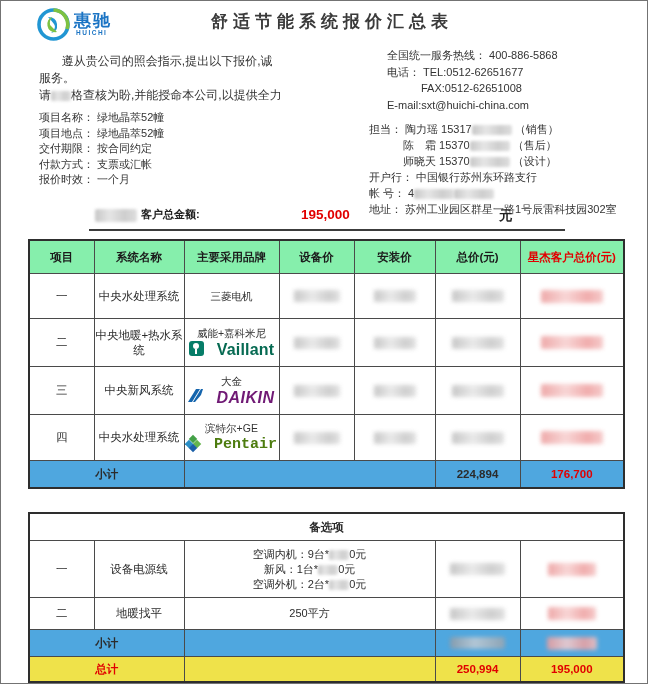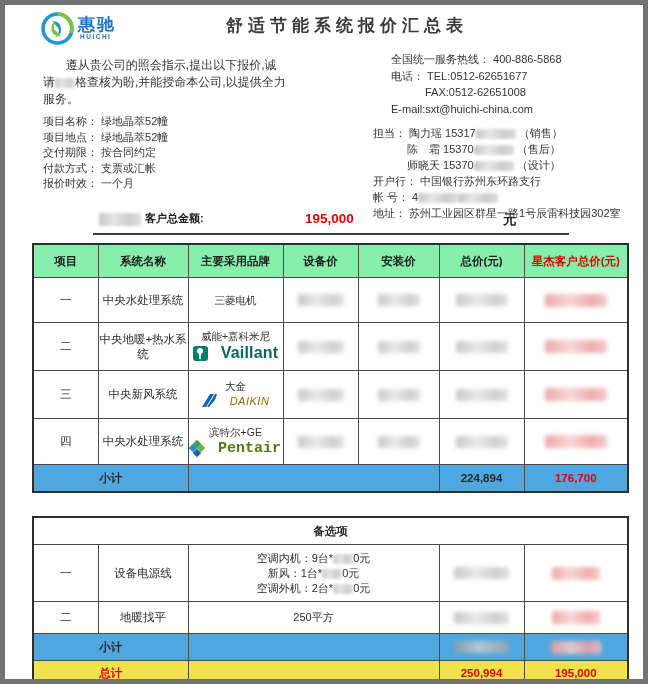--- a/index.html
+++ b/index.html
@@ -1,27 +1,27 @@
 <!DOCTYPE html>
 <html><head>
 <meta charset="utf-8">
 <style>
   html,body{margin:0;padding:0;background:#f6f4ef;}
   .page{
     position:relative; width:648px; height:684px; margin:0 auto;
-    background:#fff; border:5px solid #737373; box-sizing:border-box;
+    background:#fff; border:1px solid #737373; box-sizing:border-box;
     font-family:"Liberation Sans", sans-serif; color:#2b2b2b; overflow:hidden;
   }
   
   .logo{position:absolute; left:36px; top:7px; display:flex; align-items:center; gap:4px;}
   .logo-text{display:flex; flex-direction:column; line-height:1;}
   .logo-cn{font-size:17px; font-weight:bold; color:#1b74c4; letter-spacing:2px;}
   .logo-en{font-size:6.5px; font-weight:bold; color:#1b74c4; letter-spacing:1.5px; margin-top:1px; margin-left:2px;}
   
-  .title{position:absolute; left:167px; top:9px; width:350px; text-align:center;
+  .title{position:absolute; left:156px; top:9px; width:350px; text-align:center;
     font-size:17px; font-weight:bold; letter-spacing:5px; color:#3a3a3a;}
   
   .intro{position:absolute; left:38px; top:52px; width:300px; font-size:12px; line-height:17px; color:#333;}
   .intro .ln-0{text-indent:1.9em;}
   .quote-info{position:absolute; left:386px; top:46px; font-size:11px; line-height:16.5px; color:#333;}
   .quote-info .ln-3{padding-left:34px;}
   .project-info{position:absolute; left:38px; top:109px; font-size:11px; line-height:15.5px; color:#333;}
   .contact-info{position:absolute; left:368px; top:120px; font-size:11px; line-height:16px; color:#333;}
   .contact-info .ln-1,.contact-info .ln-2{padding-left:34px;}
   
@@ -47,26 +47,26 @@
   td,th{border:1px solid #4a4a4a; text-align:center; vertical-align:middle;
     font-size:11.5px; padding:0; overflow:hidden;}
   table{border:2px solid #2e2e2e;}
   .t1 thead th{background:#86efac; height:32px; font-weight:bold; color:#1b1b1b;}
   .t1 thead th.hdr-red{color:#e10000;}
   .t1 tbody tr.r0{height:45px;} .t1 tbody tr.r1{height:48px;}
   .t1 tbody tr.r2{height:48px;} .t1 tbody tr.r3{height:46px;}
   tr.sub td{background:#4fa7df; height:26px; font-weight:bold;}
   td.red, tr.sub td.red{color:#e10000;}
   .brand-cap{font-size:10.5px; color:#333; line-height:13px;}
-  .brand-logo{display:inline-flex; align-items:center; gap:13px; margin-top:1px;}
+  .brand-logo{display:inline-flex; gap:13px; margin-top:1px;}
   .vlt-mark{display:inline-block; width:15px; height:15px; background:#067d68; border-radius:3px; position:relative;}
   .vlt-mark::before{content:""; position:absolute; left:4.5px; top:2.5px; width:6px; height:6px; border-radius:50%; background:#fff;}
   .vlt-mark::after{content:""; position:absolute; left:6.5px; top:8px; width:2px; height:5px; background:#fff;}
   .vlt-text{font-size:16px; font-weight:bold; color:#066a52; letter-spacing:0.2px;}
-  .dkn-text{font-size:11px; font-weight:normal; font-style:italic; color:#a16207; letter-spacing:0.5px;}
+  .dkn-text{font-size:16px; font-weight:bold; font-style:italic; color:#701a75; letter-spacing:0.5px;}
   .ptr-mark{position:relative; display:inline-block; width:15px; height:15px;}
   .ptr-mark i{position:absolute; width:6px; height:6px; transform:rotate(45deg);}
   .ptr-mark .d1{left:4px; top:0; background:#44a147;}
   .ptr-mark .d2{left:0; top:4.5px; background:#2b8fc7;}
   .ptr-mark .d3{left:8px; top:4.5px; background:#66b54e;}
   .ptr-mark .d4{left:4px; top:9px; background:#1b5fa8;}
   .ptr-text{font-size:15px; font-weight:bold; color:#4d7c0f; font-family:Liberation Mono, monospace;}
   .t2 tr.tt td{height:26px; font-weight:bold; background:#fff;}
   .t2 tr.or0 td{height:56px;} .t2 tr.or1 td{height:31px;}
   .t2 .desc{font-size:11px; line-height:15px;}
@@ -87,22 +87,22 @@
     <span class="logo-text">
       <span class="logo-cn">惠驰</span>
       <span class="logo-en">HUICHI</span>
     </span>
   </div>
 
   <div class="title">舒适节能系统报价汇总表</div>
 
   <div class="intro">
       <div class="ln ln-0">遵从贵公司的照会指示,提出以下报价,诚</div>
+      <div class="ln ln-2">服务。</div>
       <div class="ln ln-1">请<span class="m m-sm"></span>格查核为盼,并能授命本公司,以提供全力</div>
-      <div class="ln ln-2">服务。</div>
     </div>
   <div class="quote-info">
       <div class="ln ln-1">全国统一服务热线： 400-886-5868</div>
       <div class="ln ln-2">电话： TEL:0512-62651677</div>
       <div class="ln ln-3">FAX:0512-62651008</div>
       <div class="ln ln-4">E-mail:sxt@huichi-china.com</div>
     </div>
   <div class="project-info">
       <div class="ln ln-0">项目名称： 绿地晶萃52幢</div>
       <div class="ln ln-1">项目地点： 绿地晶萃52幢</div>

